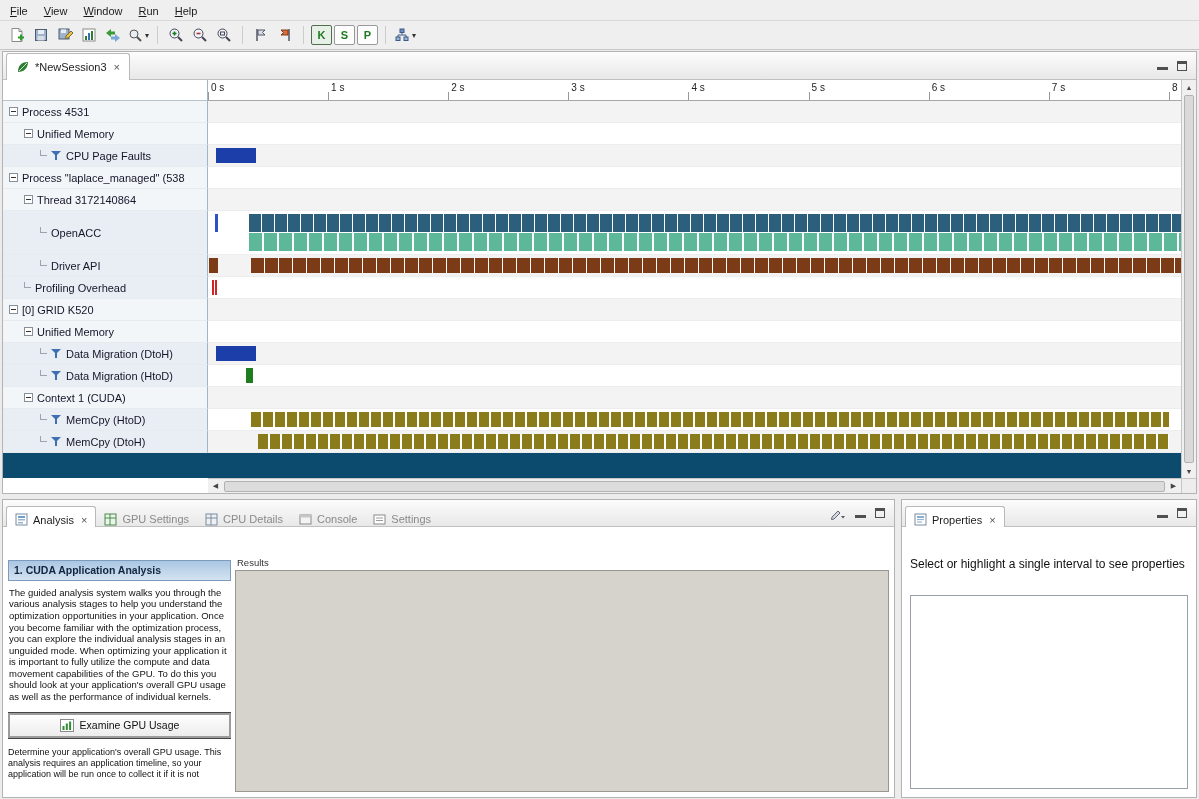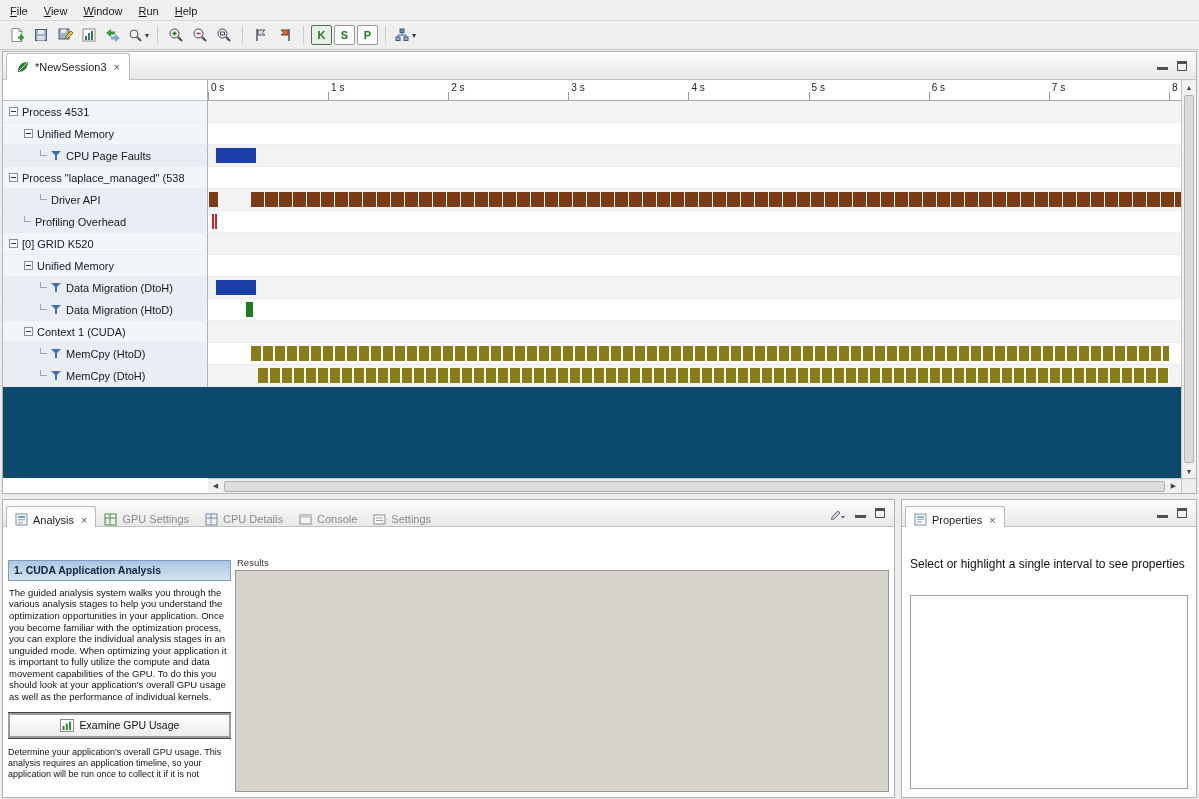--- a/index.html
+++ b/index.html
@@ -286,20 +286,40 @@
           <div class="trow">
             <div class="tlabel ind0 group">
               <span class="expander">
                 <span class="minus"></span>
               </span>
               <span>Process "laplace_managed" (538</span>
             </div>
             <div class="ttrack odd"></div>
           </div>
           <div class="trow">
+            <div class="tlabel ind1 group">
+              <span class="expander">
+                <span class="minus"></span>
+              </span>
+              <span>Thread 3172140864</span>
+            </div>
+            <div class="ttrack even"></div>
+          </div>
+          <div class="trow double">
+            <div class="tlabel ind2">
+              <span class="corner"></span>
+              <span>OpenACC</span>
+            </div>
+            <div class="ttrack odd">
+              <div class="bar" style="left: 0.740741%; width: 0.308642%; top: 7%; bottom: 52%; background: rgb(48, 80, 200);"></div>
+              <div class="bar" style="left: 4.19753%; width: 95.8025%; top: 7%; bottom: 52%; background: repeating-linear-gradient(90deg, rgb(44, 95, 124) 0px, rgb(44, 95, 124) 12px, rgb(253, 253, 253) 12px, rgb(253, 253, 253) 13px);"></div>
+              <div class="bar" style="left: 4.19753%; width: 95.8025%; top: 52%; bottom: 7%; background: repeating-linear-gradient(90deg, rgb(92, 184, 153) 0px, rgb(92, 184, 153) 13px, rgb(253, 253, 253) 13px, rgb(253, 253, 253) 15px);"></div>
+            </div>
+          </div>
+          <div class="trow">
             <div class="tlabel ind2">
               <span class="corner"></span>
               <span>Driver API</span>
             </div>
             <div class="ttrack even">
               <div class="bar" style="left: 0.0617283%; width: 0.925926%; background: rgb(123, 59, 22);"></div>
               <div class="bar" style="left: 4.38272%; width: 95.6173%; background: repeating-linear-gradient(90deg, rgb(123, 59, 22) 0px, rgb(123, 59, 22) 13px, rgb(253, 253, 253) 13px, rgb(253, 253, 253) 14px);"></div>
             </div>
           </div>
           <div class="trow">

